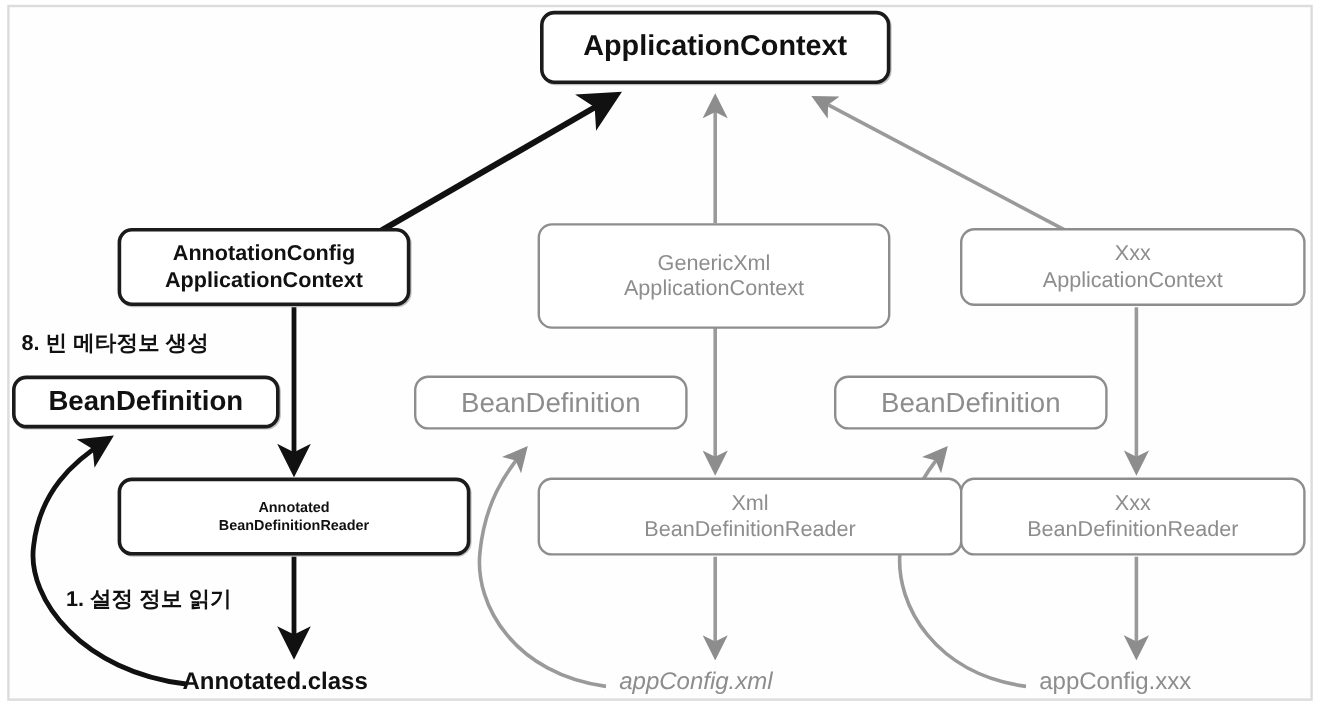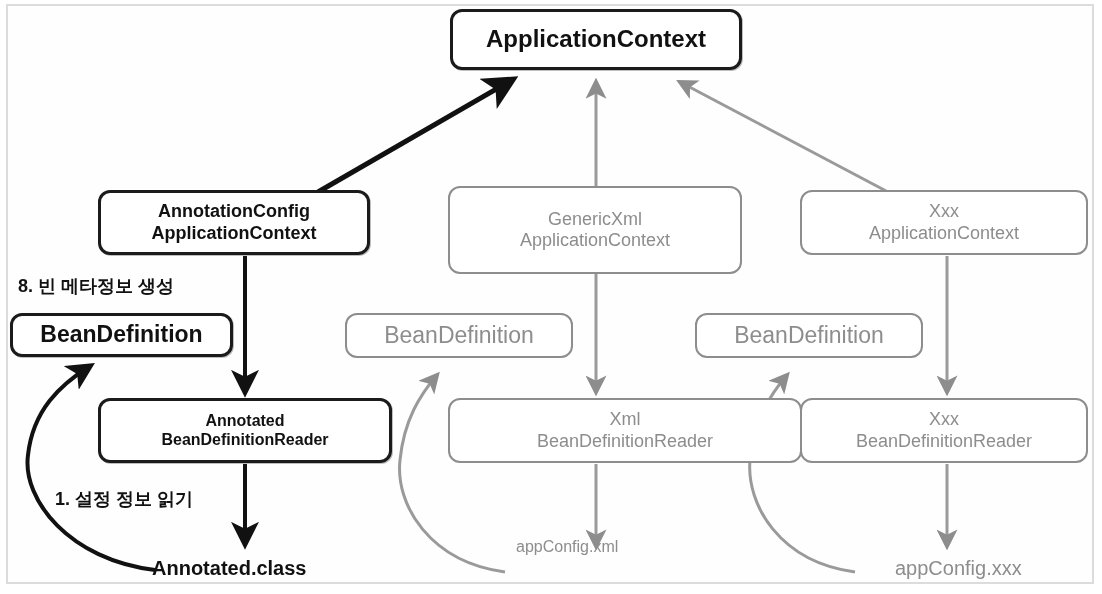--- a/index.html
+++ b/index.html
@@ -118,47 +118,47 @@
       <path d="M505,572 C430,562 395,505 400,460 C404,420 420,395 437,375" fill="none" stroke="#9a9a9a" stroke-width="3" marker-end="url(#arrowGray)"></path>
     </g>
 
     <g>
       <path d="M855,572 C780,562 746,505 750,460 C754,420 770,395 787,375" fill="none" stroke="#9a9a9a" stroke-width="3" marker-end="url(#arrowGray)"></path>
     </g>
   </svg>
 
   <div class="node dark" style="left:450px;top:9px;width:292px;height:61px;font-size:24px;">ApplicationContext</div>
 
-  <div class="node dark" style="left:98px;top:190px;width:272px;height:65px;font-size:18px;">AnnotationConfig
+  <div class="node dark" style="left:98px;top:190px;width:244px;height:65px;font-size:18px;">AnnotationConfig
 ApplicationContext</div>
 
   <div class="node gray" style="left:448px;top:186px;width:294px;height:88px;font-size:18px;">GenericXml
 ApplicationContext</div>
 
   <div class="node gray" style="left:800px;top:190px;width:288px;height:65px;font-size:18px;">Xxx
 ApplicationContext</div>
 
   <div class="plain dark" style="left:18px;top:274px;font-size:18px;">8. 빈 메타정보 생성</div>
 
   <div class="node dark" style="left:10px;top:313px;width:223px;height:44px;font-size:23px;">BeanDefinition</div>
 
   <div class="node gray" style="left:345px;top:313px;width:228px;height:45px;font-size:23px;">BeanDefinition</div>
 
   <div class="node gray" style="left:695px;top:313px;width:228px;height:45px;font-size:23px;">BeanDefinition</div>
 
-  <div class="node dark" style="left:98px;top:398px;width:294px;height:65px;font-size:16px;">Annotated
+  <div class="node dark" style="left:98px;top:398px;width:294px;height:65px;font-size:12px;">Annotated
 BeanDefinitionReader</div>
 
   <div class="node gray" style="left:448px;top:398px;width:354px;height:65px;font-size:18px;">Xml
 BeanDefinitionReader</div>
 
   <div class="node gray" style="left:800px;top:398px;width:288px;height:65px;font-size:18px;">Xxx
 BeanDefinitionReader</div>
 
   <div class="plain dark" style="left:55px;top:487px;font-size:18px;">1. 설정 정보 읽기</div>
 
   <div class="plain dark" style="left:152px;top:557px;font-size:20px;">Annotated.class</div>
 
-  <div class="plain gray" style="left:516px;top:538px;font-size:16px;">appConfig.xml</div>
+  <div class="plain gray" style="left:516px;top:557px;font-size:20px;font-style:italic;">appConfig.xml</div>
 
-  <div class="plain gray" style="left:866px;top:557px;font-size:20px;margin-left:29px;">appConfig.xxx</div>
+  <div class="plain gray" style="left:866px;top:557px;font-size:20px;">appConfig.xxx</div>
 
 </div>
 
 </body></html>

